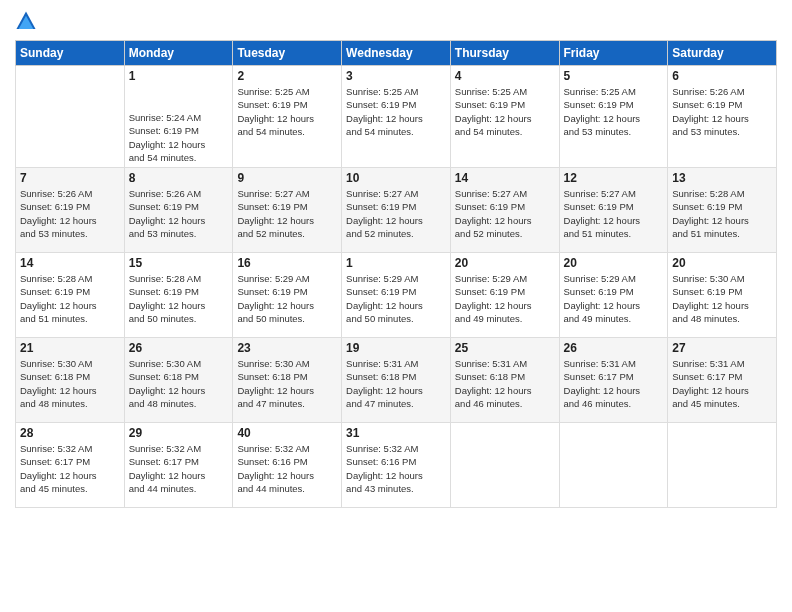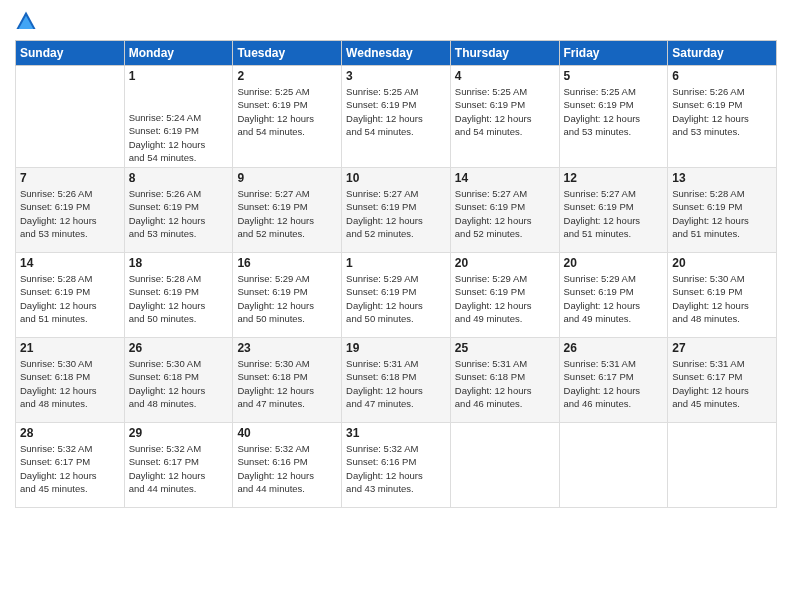--- a/index.html
+++ b/index.html
@@ -225,21 +225,21 @@
         </tr>
         <tr>
           <td>
             <span class="day-number">14</span>
             <div class="cell-info" style="white-space: pre-line;">Sunrise: 5:28 AM
 Sunset: 6:19 PM
 Daylight: 12 hours
 and 51 minutes.</div>
           </td>
           <td>
-            <span class="day-number">18</span>
+            <span class="day-number">15</span>
             <div class="cell-info" style="white-space: pre-line;">Sunrise: 5:28 AM
 Sunset: 6:19 PM
 Daylight: 12 hours
 and 50 minutes.</div>
           </td>
           <td>
             <span class="day-number">16</span>
             <div class="cell-info" style="white-space: pre-line;">Sunrise: 5:29 AM
 Sunset: 6:19 PM
 Daylight: 12 hours

